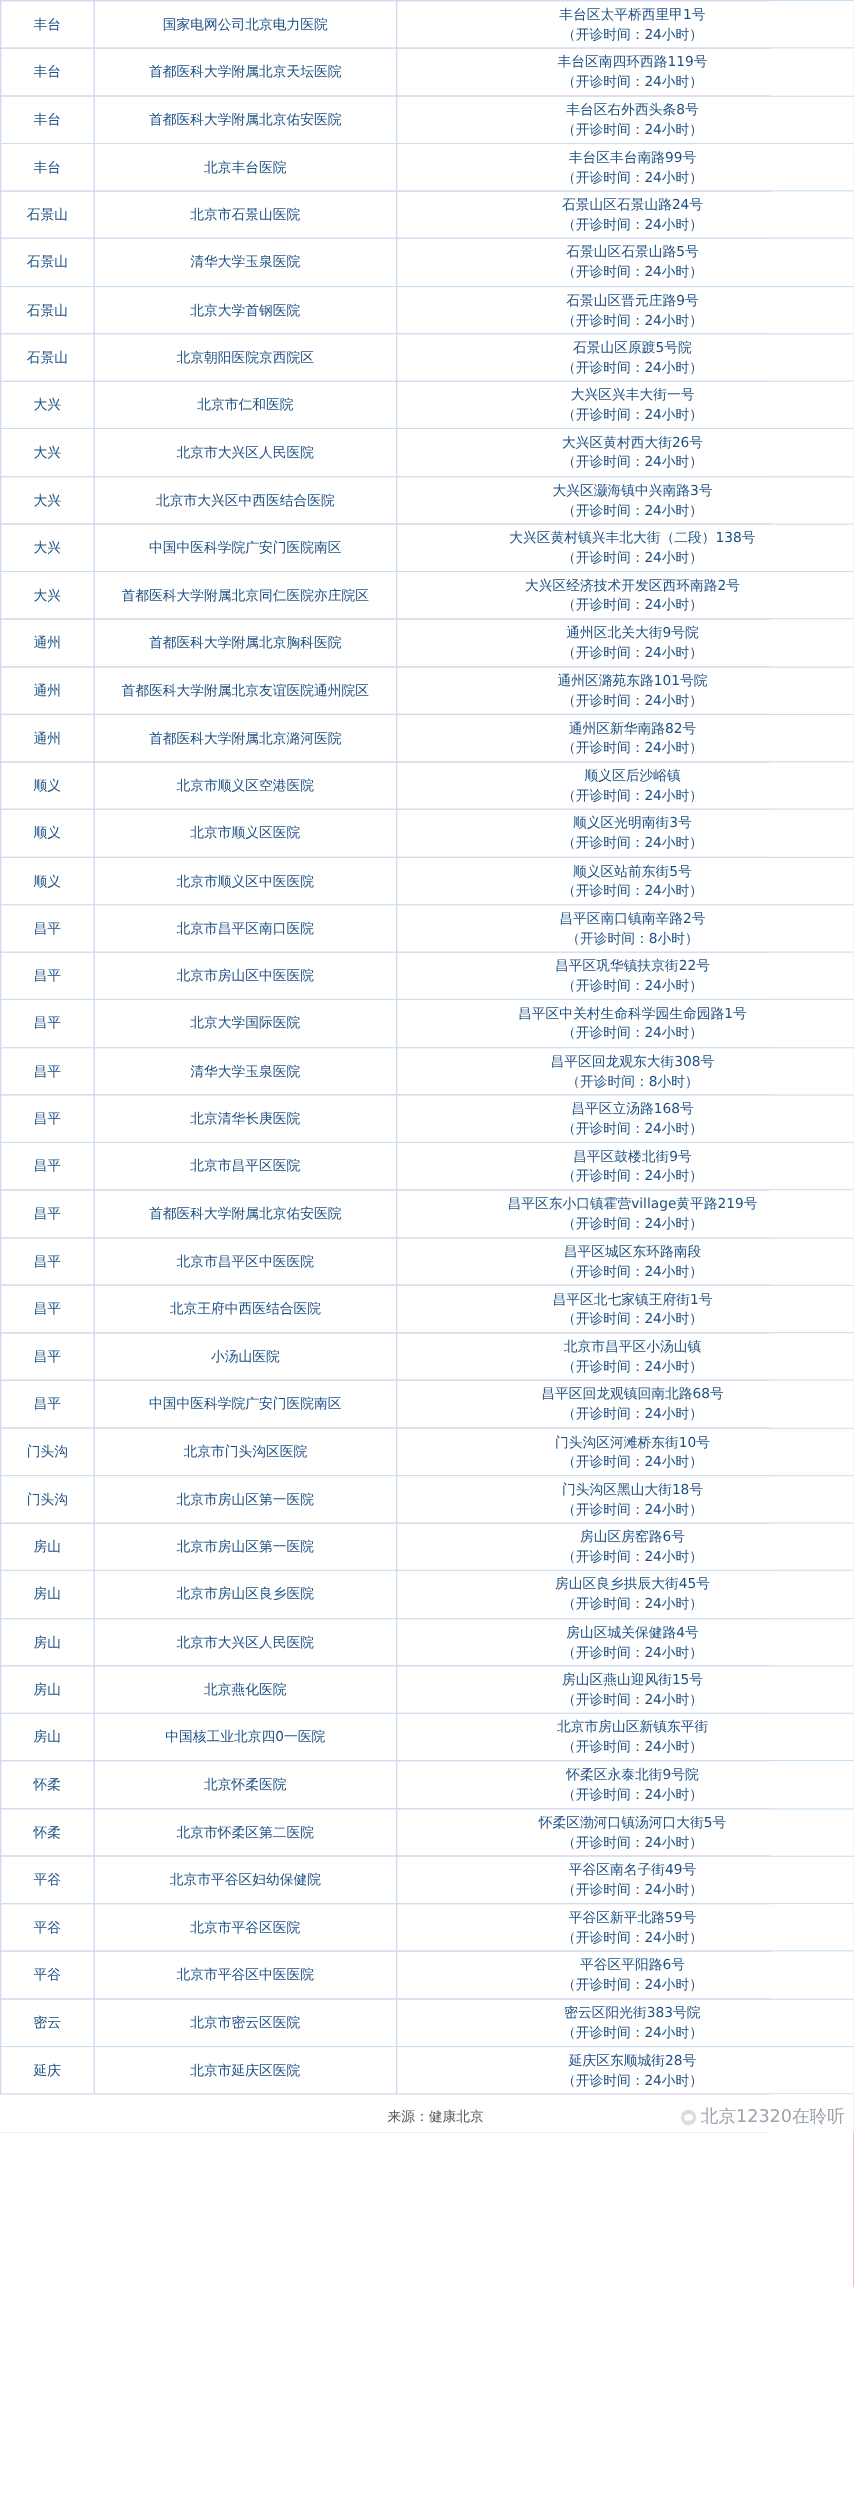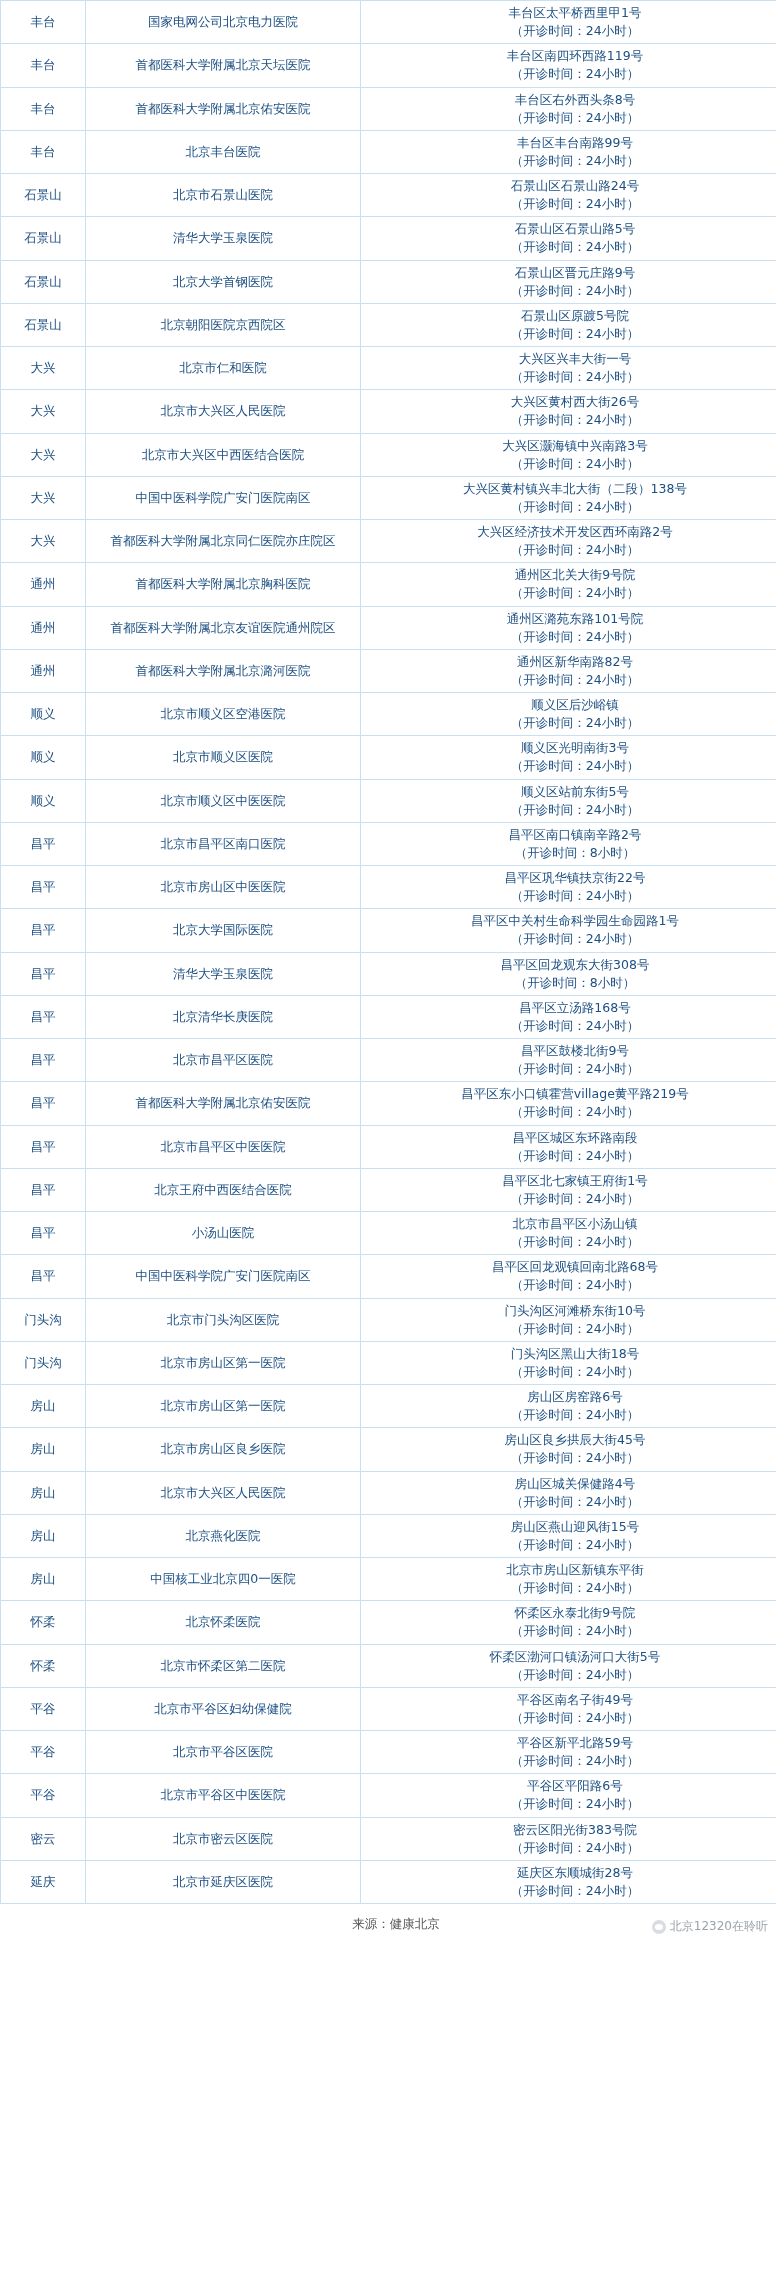--- a/index.html
+++ b/index.html
@@ -66,21 +66,21 @@
     display: inline-block;
     margin-left: 16px;
   }
   .watermark {
     position: absolute;
     right: 8px;
     bottom: 4px;
     display: flex;
     align-items: center;
     gap: 4px;
-    font-size: 12px;
+    font-size: 16px;
     color: #9aa3ab;
   }
   .wb-logo {
     display: inline-block;
     width: 14px;
     height: 14px;
     border-radius: 50%;
     background: #d9dde1;
     position: relative;
   }

